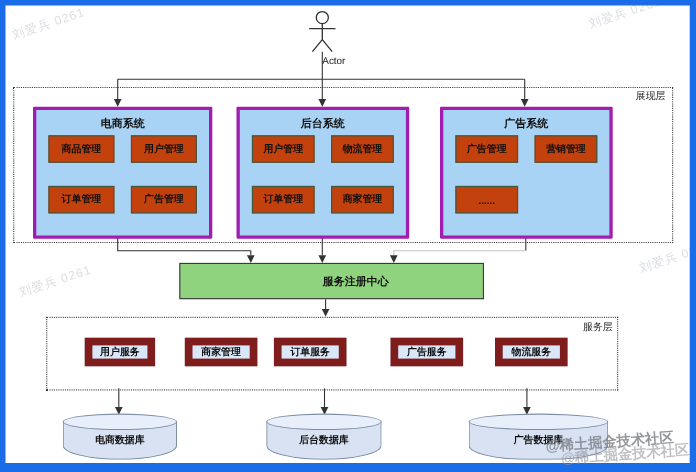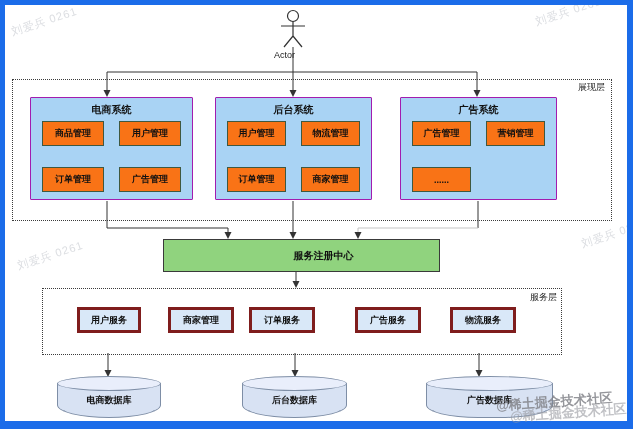--- a/index.html
+++ b/index.html
@@ -17,56 +17,56 @@
   .wm{
     position:absolute;color:rgba(190,193,200,0.55);font-size:11px;
     transform:rotate(-18deg);white-space:nowrap;z-index:0;letter-spacing:1px;
   }
   .wm-community{
     position:absolute;color:rgba(130,132,138,0.85);font-size:13px;font-weight:700;
     transform:rotate(-4deg);white-space:nowrap;z-index:60;
   }
   .wm-community.second{color:rgba(150,152,158,0.6);}
   .actor-label{
-    position:absolute;left:274px;top:50px;width:40px;text-align:left;
+    position:absolute;left:274px;top:50px;width:40px;text-align:right;
     font-size:9px;color:#1a1a1a;z-index:2;
   }
   .dashed-layer{
     position:absolute;border:1px dotted #3c3c3c;z-index:1;
   }
   .layer-label{
     position:absolute;font-size:9px;color:#222;z-index:3;font-weight:400;
   }
   .system-box{
-    position:absolute;width:159px;height:103px;top:97px;
-    background:#a9d3f4;border:1px solid #a21caf;border-radius:1px;
+    position:absolute;width:159px;height:120px;top:97px;
+    background:#a9d3f4;border:3px solid #a21caf;border-radius:1px;
     z-index:2;box-sizing:border-box;
   }
   .system-title{
     text-align:center;font-size:10px;font-weight:700;color:#111;
     padding-top:5px;height:14px;
   }
   .module-grid{
     display:grid;grid-template-columns:1fr 1fr;
     column-gap:15px;row-gap:21px;padding:4px 11px 0 11px;
   }
   .module{
-    height:23px;background:#f97316;border:1px solid #3f5840;
+    height:23px;background:#c2410c;border:1px solid #3f5840;
     display:flex;align-items:center;justify-content:center;
     font-size:9px;font-weight:700;color:#111;
   }
   .registry{
     position:absolute;left:163px;top:239px;width:277px;height:33px;
     background:#90d37e;border:1px solid #3a3a3a;z-index:2;box-sizing:border-box;
     display:flex;align-items:center;justify-content:center;
     font-size:10px;font-weight:700;color:#111;padding-left:44px;
   }
   .service-box{
     position:absolute;top:307px;height:26px;width:66px;
-    background:#d9e8f8;border:3px solid #7f1d1d;z-index:2;box-sizing:border-box;
+    background:#d9e8f8;border:7px solid #7f1d1d;z-index:2;box-sizing:border-box;
     display:flex;align-items:center;justify-content:center;
     font-size:9px;font-weight:700;color:#111;
   }
   .cylinder{position:absolute;top:376px;height:42px;z-index:2;}
   .cyl-body{
     position:absolute;left:0;right:0;top:7px;bottom:0;
     background:#d8e2f3;border:1px solid #7e8ea6;border-top:none;
     border-radius:0 0 52px 52px / 0 0 13px 13px;box-sizing:border-box;
   }
   .cyl-top{

